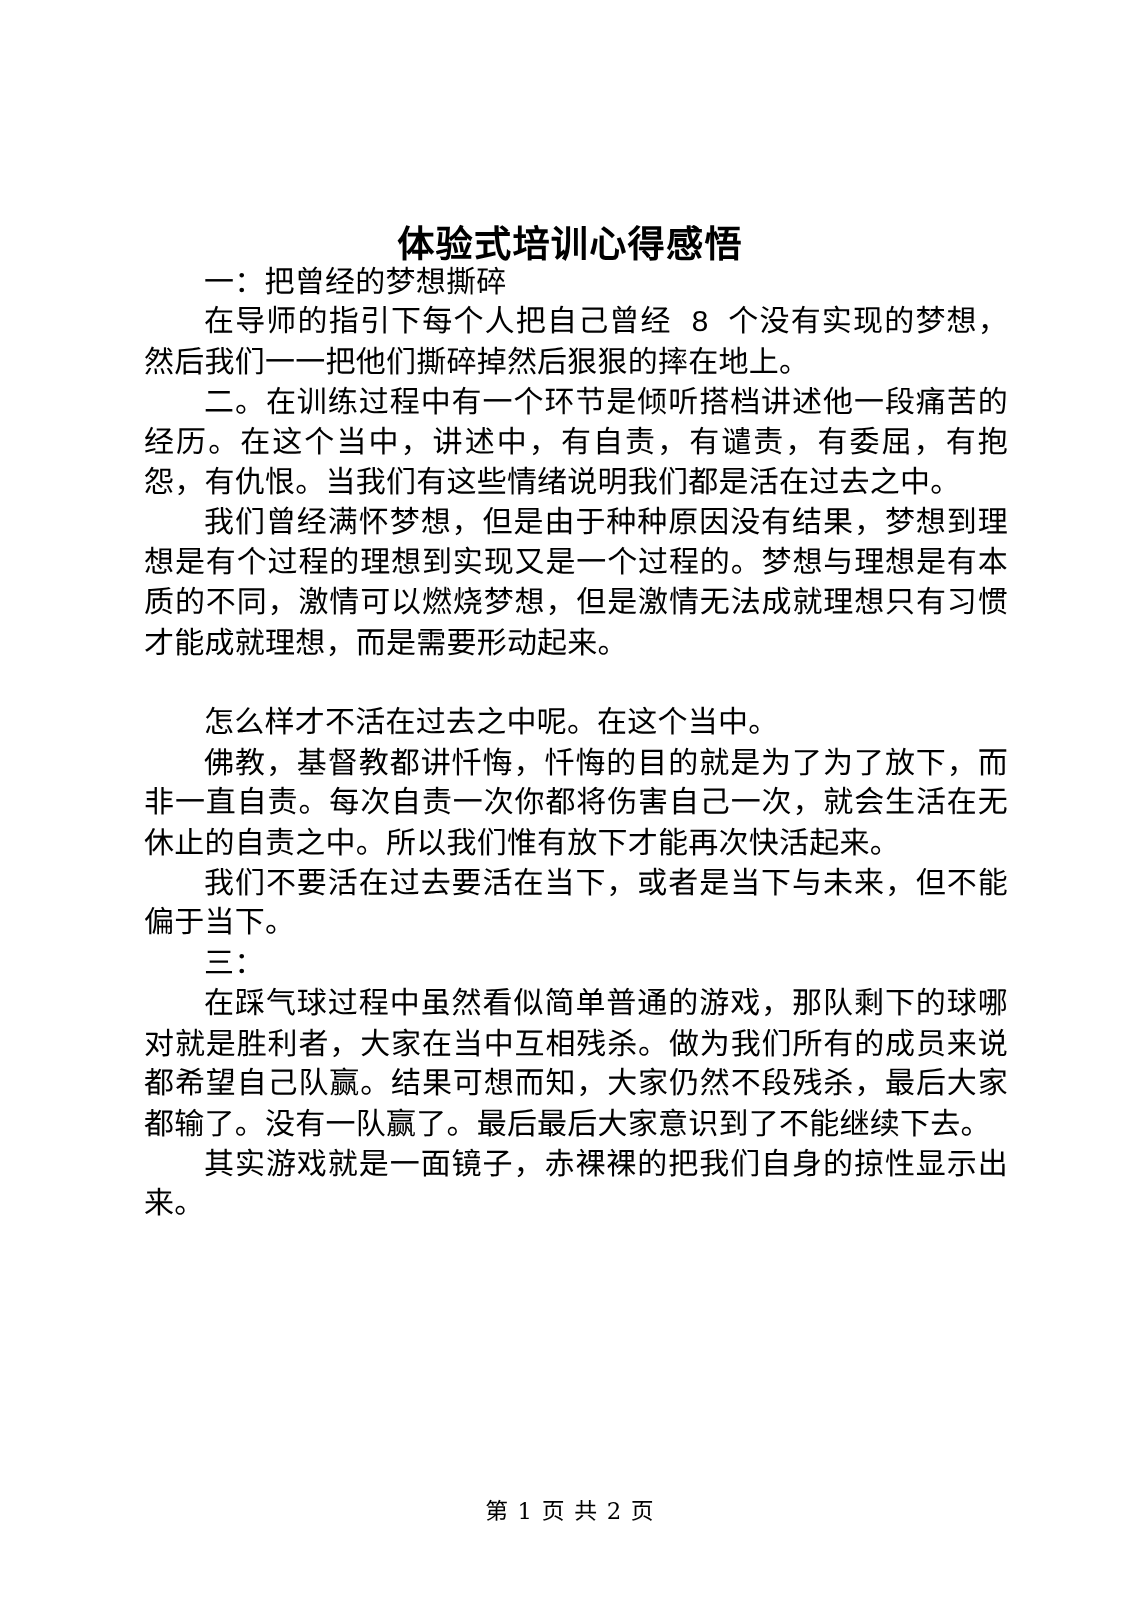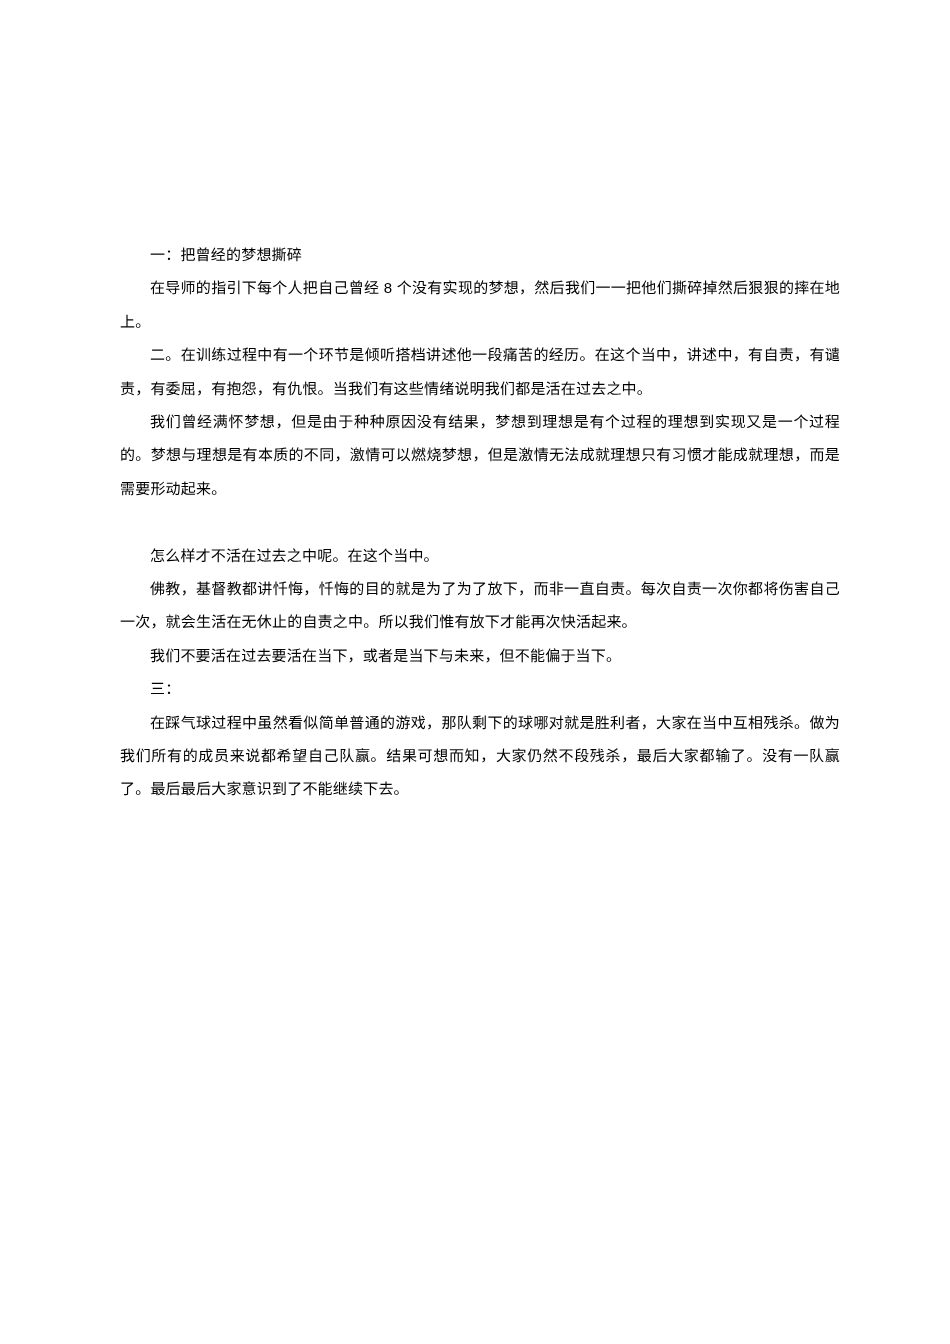--- a/index.html
+++ b/index.html
@@ -31,28 +31,28 @@
     width: 950px;
     text-align: center;
     font-size: 31px;
     font-weight: bold;
     letter-spacing: 1px;
     font-family: "DejaVu Serif", "Liberation Serif", serif;
   }
   .body-text {
     position: absolute;
     left: 120px;
-    top: 238px;
+    top: 220px;
     width: 720px;
-    font-size: 15px;
+    font-size: 25px;
     line-height: 33.4px;
     text-align: justify;
     text-justify: inter-ideograph;
     letter-spacing: 0.2px;
-    font-family: Liberation Sans, sans-serif;
+    font-family: Liberation Mono, monospace;
   }
   .body-text p {
     margin: 0;
     text-indent: 2em;
     white-space: normal;
   }
   .body-text p.blank {
     height: 33.4px;
     text-indent: 0;
   }
@@ -65,28 +65,31 @@
     font-size: 19px;
     font-family: "DejaVu Serif", "Liberation Serif", serif;
     letter-spacing: 1px;
   }
 </style>
 </head>
 <body>
 
 <div class="page">
 
+  <div class="doc-title">体验式培训心得感悟</div>
 
   <div class="body-text">
     <p>一：把曾经的梦想撕碎</p>
     <p>在导师的指引下每个人把自己曾经 8 个没有实现的梦想，然后我们一一把他们撕碎掉然后狠狠的摔在地上。</p>
     <p>二。在训练过程中有一个环节是倾听搭档讲述他一段痛苦的经历。在这个当中，讲述中，有自责，有谴责，有委屈，有抱怨，有仇恨。当我们有这些情绪说明我们都是活在过去之中。</p>
     <p>我们曾经满怀梦想，但是由于种种原因没有结果，梦想到理想是有个过程的理想到实现又是一个过程的。梦想与理想是有本质的不同，激情可以燃烧梦想，但是激情无法成就理想只有习惯才能成就理想，而是需要形动起来。</p>
     <p class="blank"></p>
     <p>怎么样才不活在过去之中呢。在这个当中。</p>
     <p>佛教，基督教都讲忏悔，忏悔的目的就是为了为了放下，而非一直自责。每次自责一次你都将伤害自己一次，就会生活在无休止的自责之中。所以我们惟有放下才能再次快活起来。</p>
     <p>我们不要活在过去要活在当下，或者是当下与未来，但不能偏于当下。</p>
     <p>三：</p>
     <p>在踩气球过程中虽然看似简单普通的游戏，那队剩下的球哪对就是胜利者，大家在当中互相残杀。做为我们所有的成员来说都希望自己队赢。结果可想而知，大家仍然不段残杀，最后大家都输了。没有一队赢了。最后最后大家意识到了不能继续下去。</p>
+    <p>其实游戏就是一面镜子，赤裸裸的把我们自身的掠性显示出来。</p>
   </div>
 
+  <div class="footer">第 1 页  共 2 页</div>
 
 </div>
 
 </body></html>

